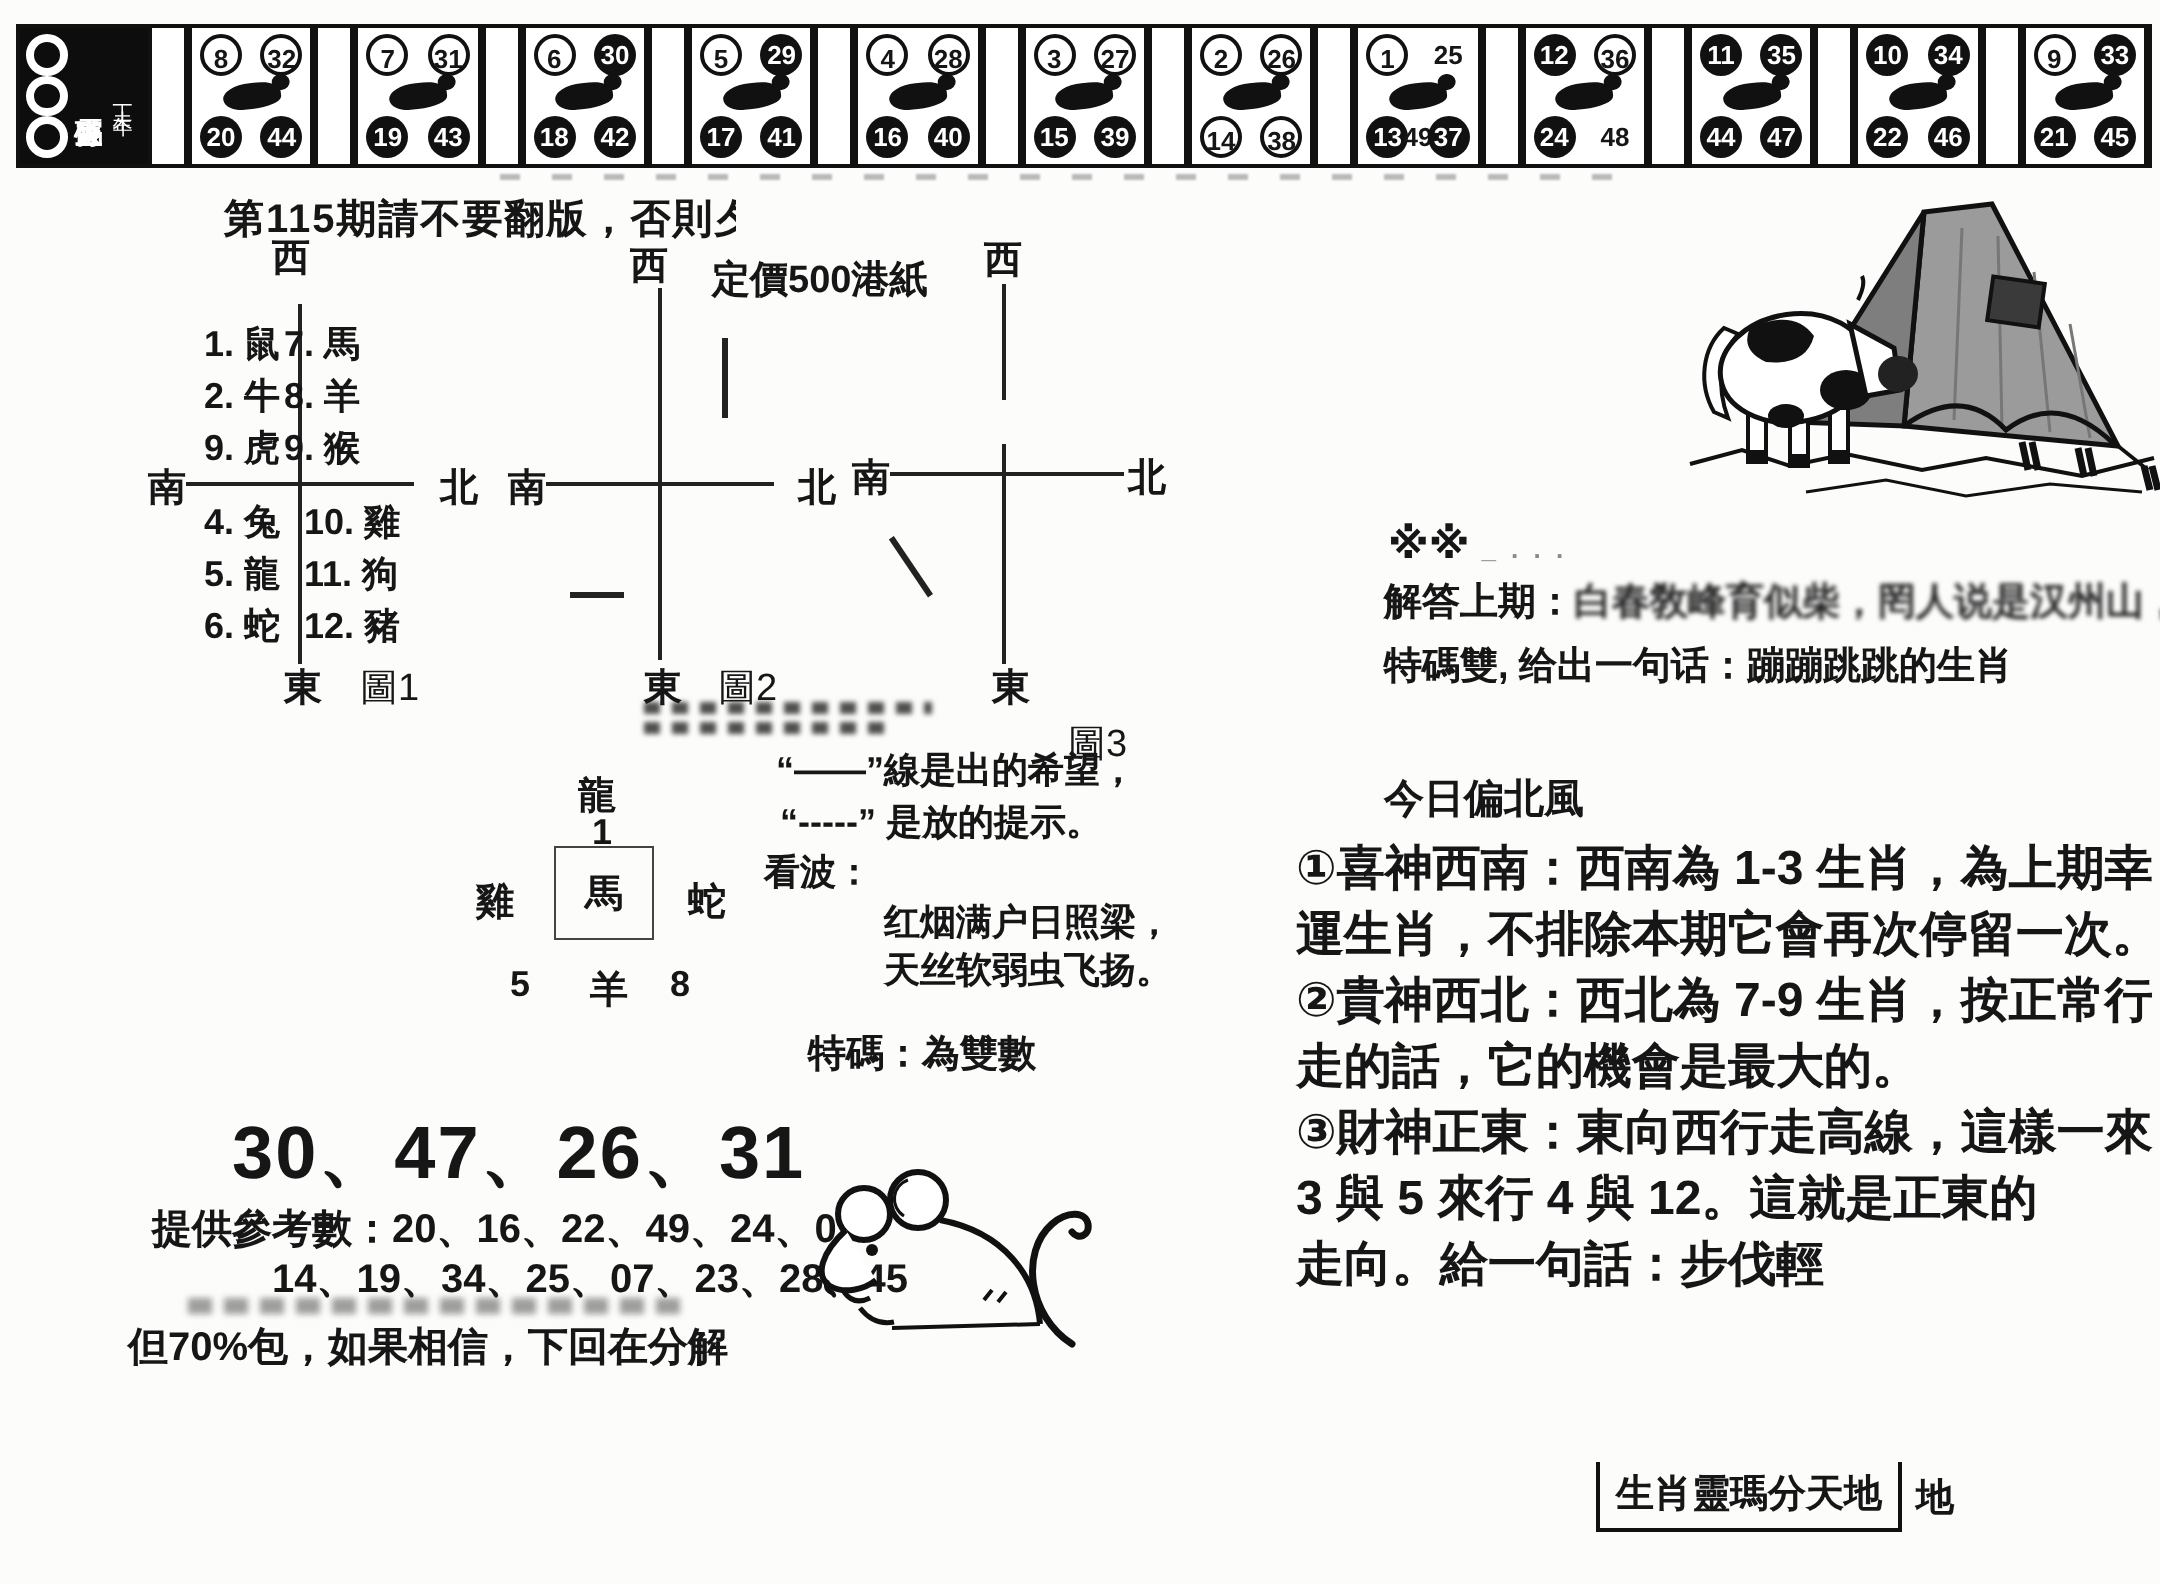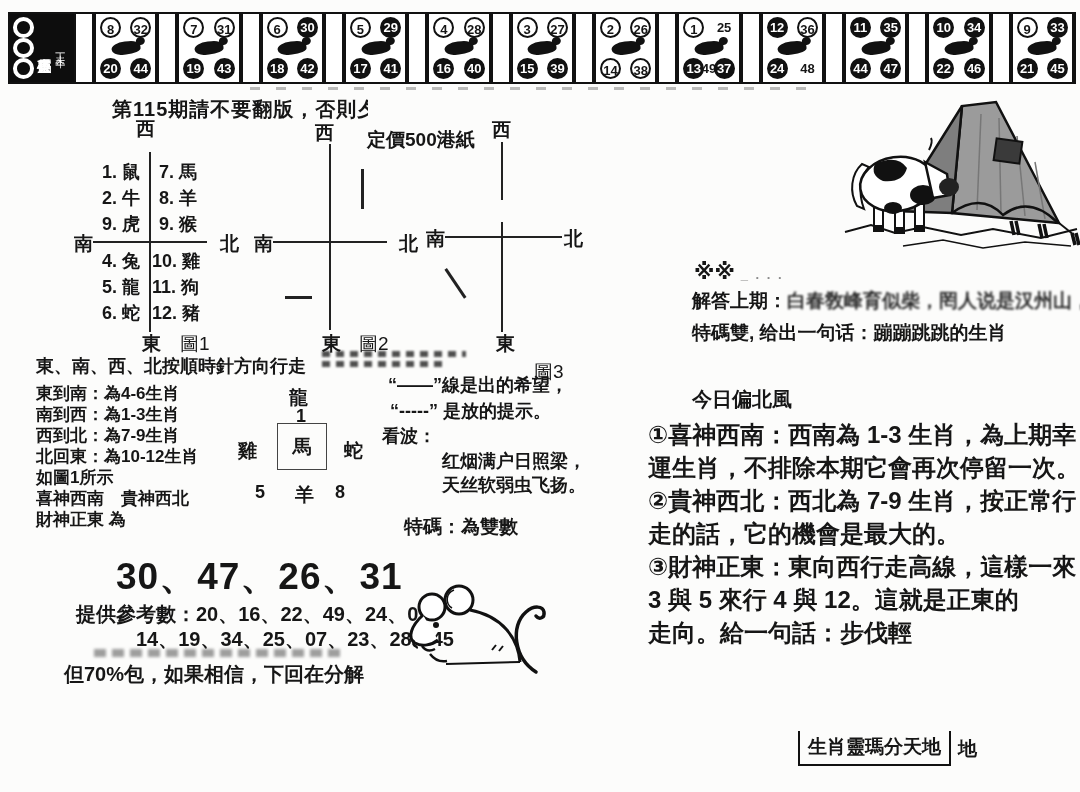--- a/index.html
+++ b/index.html
@@ -25,21 +25,21 @@
   .bm{bottom:3px;left:50%;transform:translateX(-50%)}
   .beast{position:absolute;left:50%;top:50%;width:29px;height:13px;background:#111;
          border-radius:55% 45% 60% 40%/60% 50% 45% 55%;transform:translate(-50%,-50%) rotate(-6deg);}
   .beast::after{content:"";position:absolute;right:-5px;top:-3px;width:9px;height:8px;background:#111;border-radius:50%;}
   .zbox:nth-child(4n) .beast{transform:translate(-50%,-50%) rotate(9deg);}
   .zbox:nth-child(6n) .beast{transform:translate(-50%,-50%) rotate(-20deg);}
 
   
   .notice{left:112px;top:96px;font-size:20px;font-weight:600;letter-spacing:1px;}
   .cut{display:inline-block;width:11px;overflow:hidden;vertical-align:bottom;white-space:nowrap;}
-  .price{left:367px;top:127px;font-size:19px;font-weight:700;}
+  .price{left:356px;top:127px;font-size:19px;font-weight:700;}
 
   
   .diagram{position:absolute;width:190px;height:245px;}
   .dlbl{position:absolute;font-size:19px;font-weight:600;}
   .vline{position:absolute;width:2px;background:#222;}
   .hline{position:absolute;height:2px;background:#222;}
   .cap{position:absolute;font-size:19px;font-weight:400;}
   .qlist{position:absolute;font-size:18px;line-height:26px;font-weight:600;white-space:nowrap;}
   .ddash-v{position:absolute;width:2.5px;background:#222;}
   .ddash-h{position:absolute;height:2.5px;background:#222;}
@@ -208,21 +208,21 @@
     <span class="dlbl" style="left:76px;top:1px;">西</span>
     <div class="vline" style="left:89px;top:37px;height:180px;"></div>
     <div class="hline" style="left:33px;top:126px;width:114px;"></div>
     <span class="dlbl" style="left:14px;top:116px;">南</span>
     <span class="dlbl" style="left:160px;top:116px;">北</span>
     <div class="qlist" style="left:42px;top:44px;text-align:right;">
       <div>1. 鼠</div>
       <div>2. 牛</div>
       <div>9. 虎</div>
     </div>
-    <div class="qlist" style="left:99px;top:44px;">
+    <div class="qlist" style="left:82px;top:44px;">
       <div>7. 馬</div>
       <div>8. 羊</div>
       <div>9. 猴</div>
     </div>
     <div class="qlist" style="left:42px;top:133px;text-align:left;">
       <div>4. 兔</div>
       <div>5. 龍</div>
       <div>6. 蛇</div>
     </div>
     <div class="qlist" style="left:92px;top:133px;">
@@ -289,30 +289,20 @@
       <ellipse cx="54" cy="92" rx="37" ry="27" fill="#fff" stroke="#111" stroke-width="2.5" transform="rotate(-8 54 92)"></ellipse>
       <path d="M32,72 q22,-10 32,4 q-4,15 -24,13 q-13,-6 -8,-17" fill="#111"></path>
       <ellipse cx="80" cy="103" rx="13" ry="10" fill="#111"></ellipse>
       <ellipse cx="50" cy="116" rx="9" ry="6" fill="#111"></ellipse>
       <path d="M82,70 L104,82 L107,103 L90,106 Z" fill="#fff" stroke="#111" stroke-width="2.5"></path>
       <ellipse cx="106" cy="95" rx="10" ry="9" fill="#222"></ellipse>
       <path d="M86,58 q4,-8 2,-12" fill="none" stroke="#111" stroke-width="2"></path>
     </svg>
   </div>
 
-  <div class="abs rules">
-    <div class="rtitle">東、南、西、北按順時針方向行走</div>
-    <div>東到南：為4-6生肖</div>
-    <div>南到西：為1-3生肖</div>
-    <div>西到北：為7-9生肖</div>
-    <div>北回東：為10-12生肖</div>
-    <div>如圖1所示</div>
-    <div>喜神西南　貴神西北</div>
-    <div>財神正東 為</div>
-  </div>
 
   <span class="abs mini" style="left:289px;top:385px;">龍</span>
   <span class="abs mini-num" style="left:296px;top:406px;position:absolute;">1</span>
   <span class="abs mini" style="left:238px;top:438px;">雞</span>
   <div class="abs mini-box">
     <span class="mini">馬</span>
   </div>
   <span class="abs mini" style="left:344px;top:438px;">蛇</span>
   <span class="abs mini-num" style="left:255px;top:482px;position:absolute;">5</span>
   <span class="abs mini" style="left:295px;top:482px;">羊</span>

